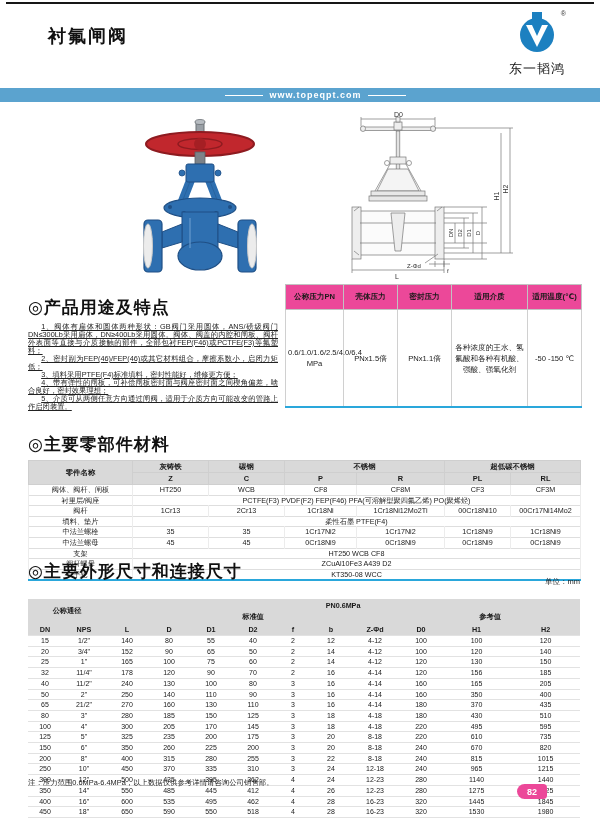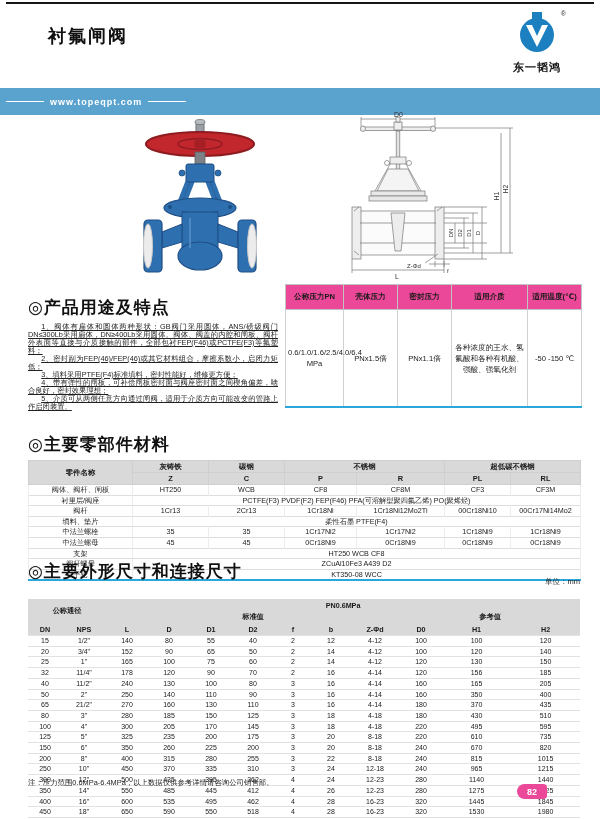--- a/index.html
+++ b/index.html
@@ -6,24 +6,24 @@
   body{
     width:600px;height:819px;position:relative;background:#ffffff;
     font-family:"Liberation Sans","DejaVu Sans",sans-serif;color:#1a1a1a;
     overflow:hidden;
   }
   .topline{position:absolute;top:2px;left:6px;right:6px;height:2px;background:#161616;}
   
   .page-title{position:absolute;left:48px;top:24px;font-size:18px;font-weight:bold;letter-spacing:2px;color:#111;margin:0;}
   .logo{position:absolute;top:12px;right:30px;width:66px;text-align:center;}
   .logo .reg{position:absolute;top:-2px;right:4px;font-size:7px;color:#333;}
-  .logo-text{font-size:11px;font-weight:bold;letter-spacing:1px;color:#111;margin-top:2px;white-space:nowrap;}
-  
-  .topbar{position:absolute;top:88px;left:0;width:600px;height:27px;background:#5ba3cf;
-    display:flex;align-items:center;justify-content:flex-start;padding-right:12px;box-sizing:border-box;}
+  .logo-text{font-size:13px;font-weight:normal;letter-spacing:1px;color:#111;margin-top:2px;white-space:nowrap;}
+  
+  .topbar{position:absolute;top:88px;left:0;width:600px;height:14px;background:#5ba3cf;
+    display:flex;align-items:center;justify-content:center;padding-right:12px;box-sizing:border-box;padding-left:43px;}
   .topbar .dash{display:inline-block;height:1px;background:#fff;width:38px;margin:0 6px;}
   .topbar .url{color:#fff;font-size:9px;font-weight:bold;letter-spacing:1px;}
   
   .photo{position:absolute;left:100px;top:114px;width:200px;height:164px;}
   .drawing{position:absolute;left:303px;top:111px;width:282px;height:170px;}
   
   .sec-h{font-size:17px;font-weight:bold;color:#111;margin:12px 0 4px 0;letter-spacing:1px;}
   
   .features{position:absolute;left:28px;top:284px;width:250px;}
   .features p{margin:0;font-size:7.3px;line-height:8px;text-align:justify;text-indent:1.8em;color:#222;text-decoration:underline;}

